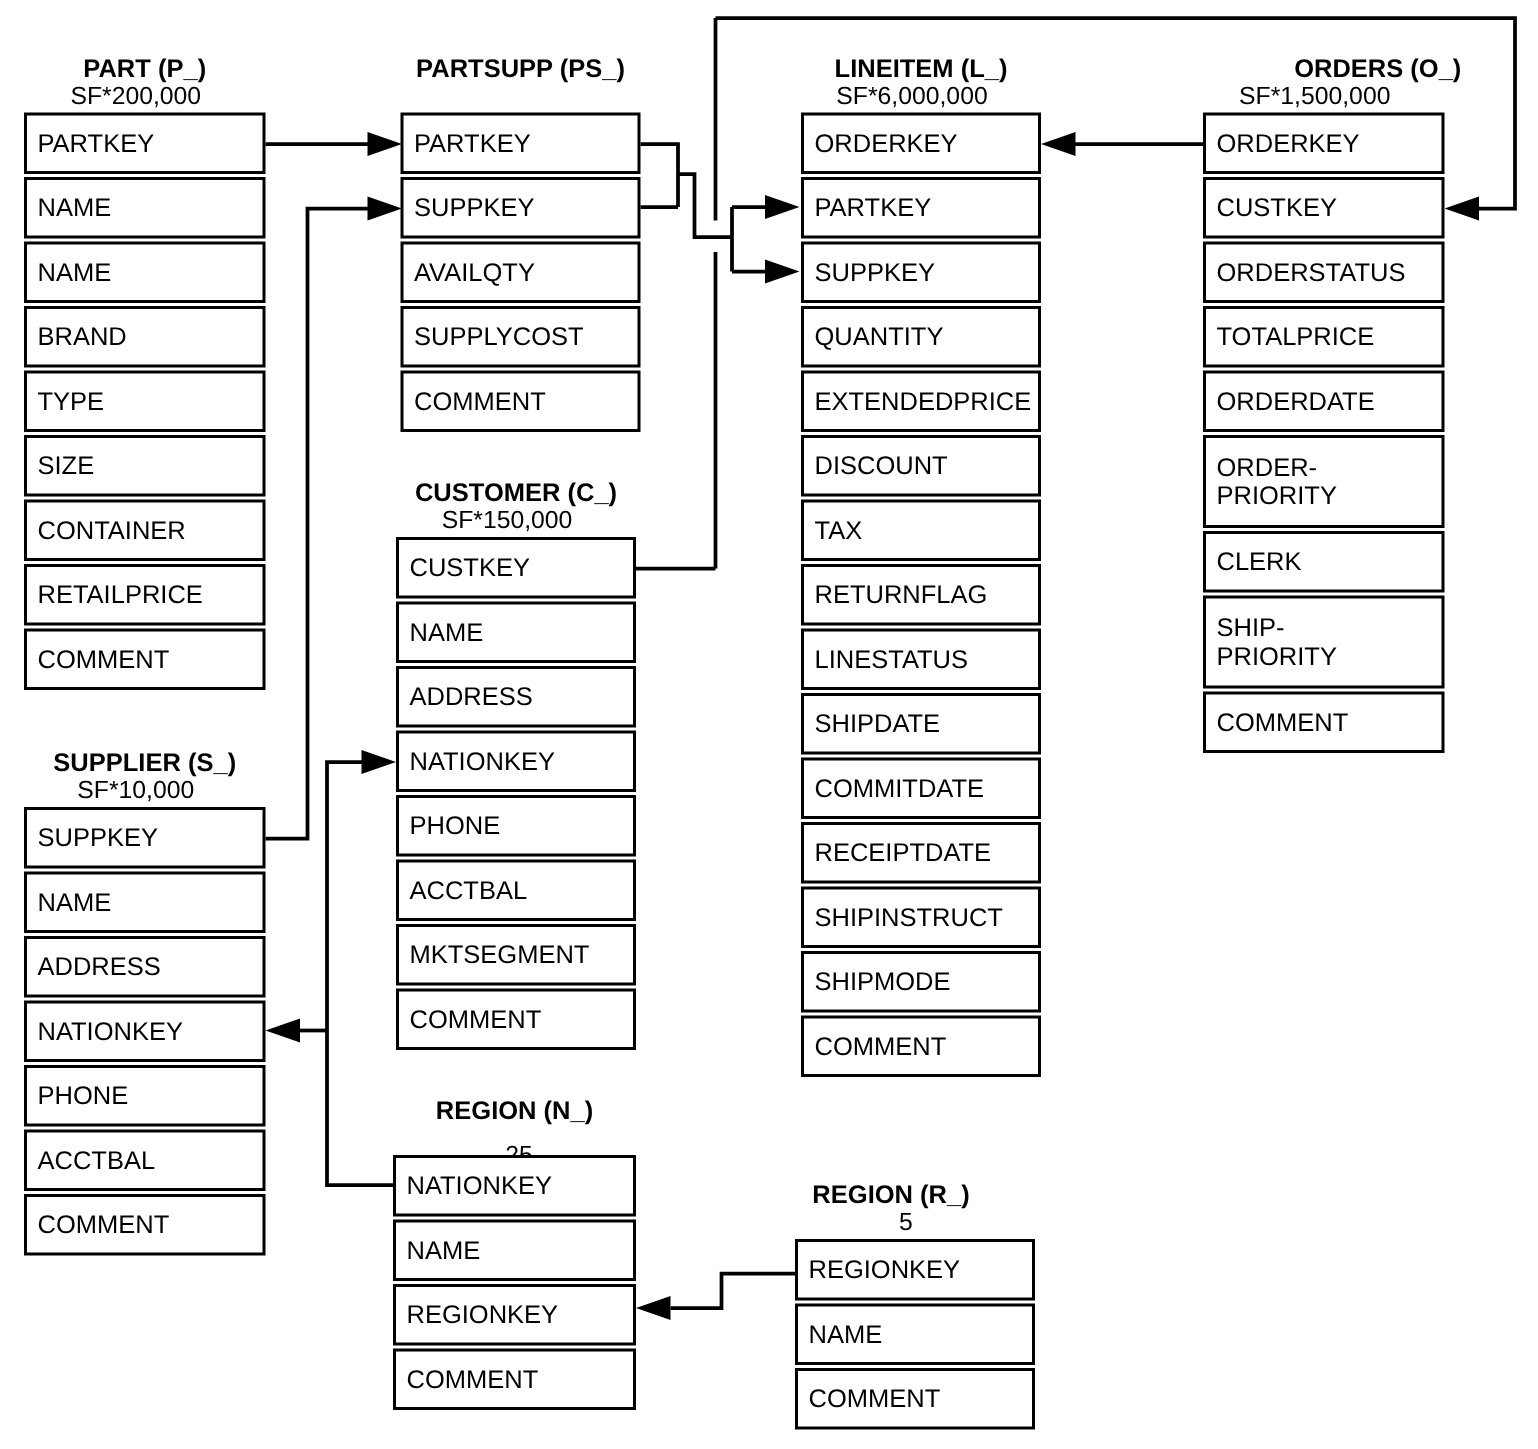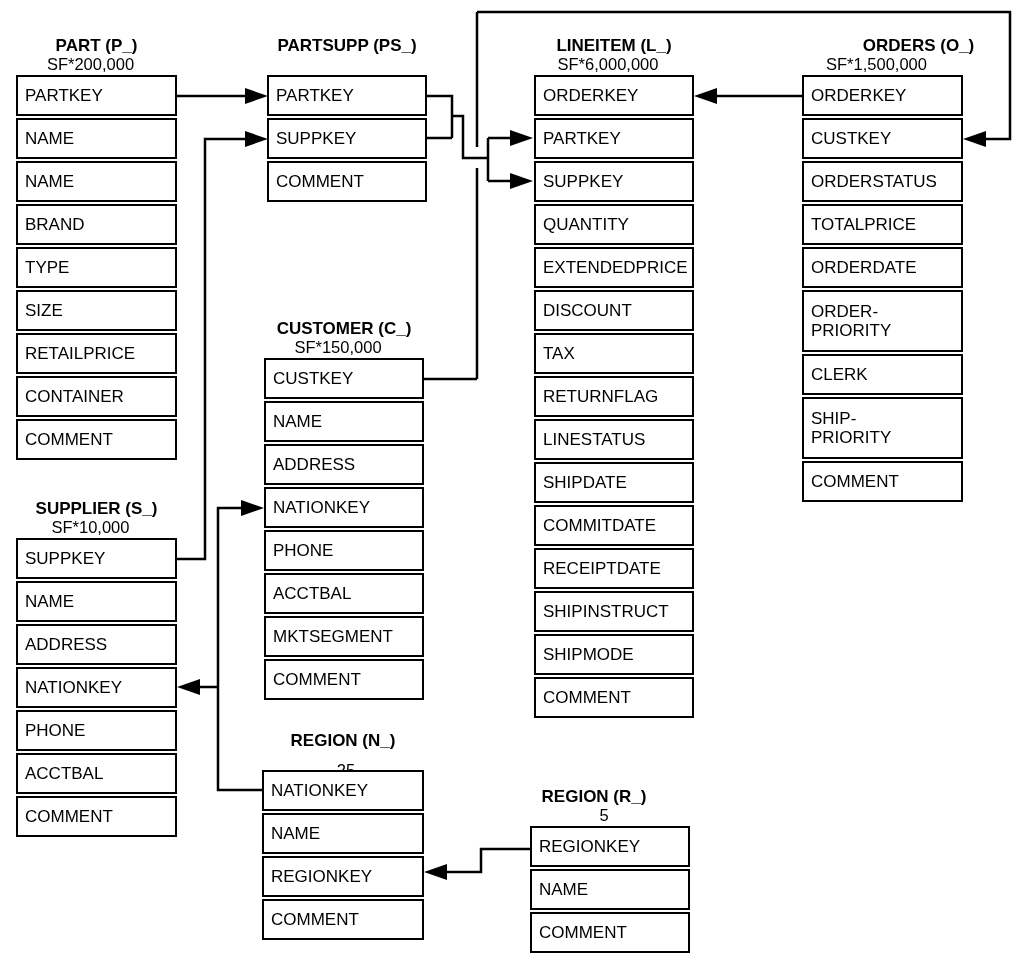--- a/index.html
+++ b/index.html
@@ -59,31 +59,33 @@
       <div class="tbl">
         <div class="tbl-title" style="left: -14px; top: 36px; width: 221px;">PART (P_)</div>
         <div class="tbl-scale" style="left: -14px; top: 55px; width: 209px;">SF*200,000</div>
         <div class="tbl-box" style="left: 16px; top: 75px; width: 161px;">
           <div class="row">PARTKEY</div>
           <div class="row">NAME</div>
           <div class="row">NAME</div>
           <div class="row">BRAND</div>
           <div class="row">TYPE</div>
           <div class="row">SIZE</div>
+          <div class="row">CONTAINER</div>
           <div class="row">RETAILPRICE</div>
-          <div class="row">CONTAINER</div>
           <div class="row">COMMENT</div>
         </div>
       </div>
       <div class="tbl">
         <div class="tbl-title" style="left: 237px; top: 36px; width: 220px;">PARTSUPP (PS_)</div>
         <div class="tbl-scale" style="left: 237px; top: 55px; width: 208px; margin-top: 32px;">SF*800,000</div>
         <div class="tbl-box" style="left: 267px; top: 75px; width: 160px;">
           <div class="row">PARTKEY</div>
           <div class="row">SUPPKEY</div>
+          <div class="row">AVAILQTY</div>
+          <div class="row">SUPPLYCOST</div>
           <div class="row">COMMENT</div>
         </div>
       </div>
       <div class="tbl">
         <div class="tbl-title" style="left: 504px; top: 36px; width: 220px;">LINEITEM (L_)</div>
         <div class="tbl-scale" style="left: 504px; top: 55px; width: 208px;">SF*6,000,000</div>
         <div class="tbl-box" style="left: 534px; top: 75px; width: 160px;">
           <div class="row">ORDERKEY</div>
           <div class="row">PARTKEY</div>
           <div class="row">SUPPKEY</div>

